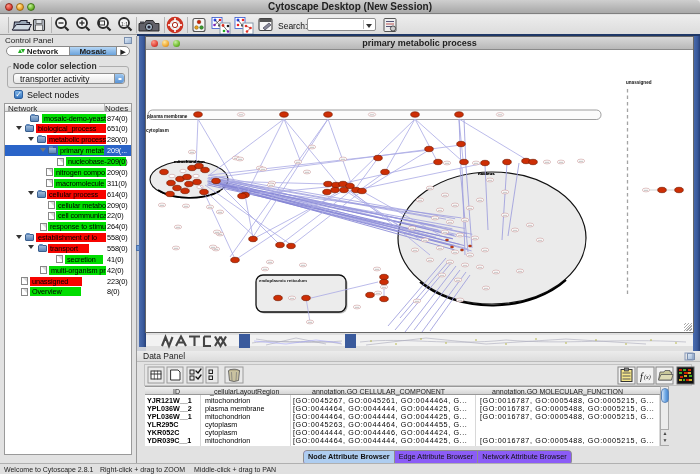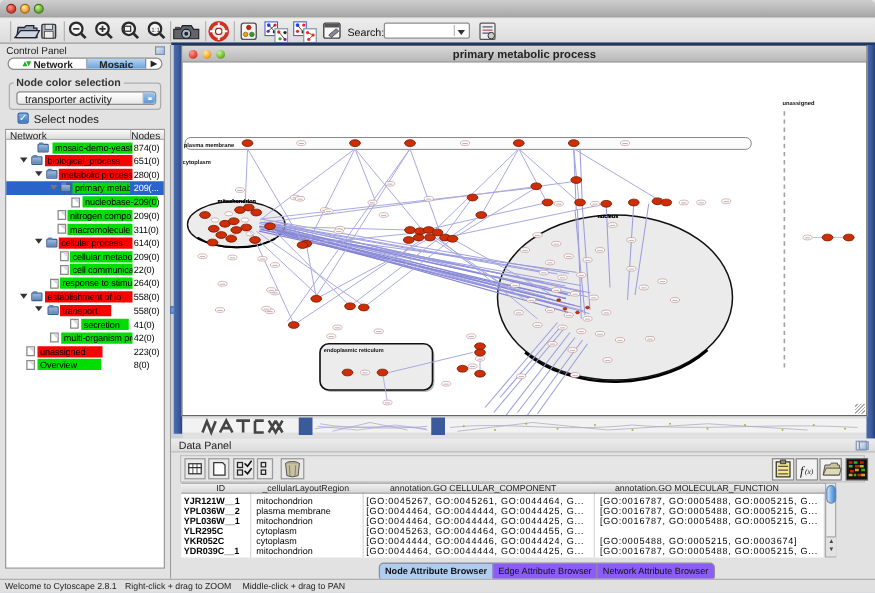--- a/index.html
+++ b/index.html
@@ -117,20 +117,21 @@
   font-size:7px; color:#222; }
 #status span { position:absolute; top:2px; }
 </style>
 </head>
 <body>
 
 <div class="abs" id="titlebar">
   <div class="light" style="left:5px; background:radial-gradient(circle at 35% 30%,#ff9a8a,#e04438 60%,#9c1f16); border:0.5px solid #8e2a1e;"></div>
   <div class="light" style="left:15.5px; background:radial-gradient(circle at 35% 30%,#ffe9a0,#f0a832 60%,#b5720e); border:0.5px solid #a06c14;"></div>
   <div class="light" style="left:26.5px; background:radial-gradient(circle at 35% 30%,#c8f0a0,#6fbb2e 60%,#3e7a12); border:0.5px solid #40761a;"></div>
+  <div class="t">Cytoscape Desktop (New Session)</div>
 </div>
 
 <div class="abs" id="toolbar">
   <div class="sep" style="left:8px"></div>
   <div class="sep" style="left:51px"></div>
   <div class="sep" style="left:136px"></div>
   <div class="sep" style="left:164px"></div>
   <div class="sep" style="left:187px"></div>
 <svg style="position:absolute;left:0;top:0" width="700" height="20">
 <defs>
@@ -941,21 +942,20 @@
       </div>
     <div class="drow" style="top:34px">
         <b>YLR295C</b>
         <span class="r">cytoplasm</span>
         <span class="g1">[GO:0045263, GO:0044464, GO:0044455, G...</span>
       </div>
     <div class="drow" style="top:42px">
         <b>YKR052C</b>
         <span class="r">cytoplasm</span>
         <span class="g1">[GO:0044444, GO:0044446, GO:0044424, G...</span>
-        <span class="g2">[GO:0005488, GO:0005215, GO:0003674]</span>
       </div>
     <div class="drow" style="top:50px">
         <b>YDR039C__1</b>
         <span class="r">mitochondrion</span>
         <span class="g1">[GO:0044464, GO:0044444, GO:0044425, G...</span>
         <span class="g2">[GO:0016787, GO:0005488, GO:0005215, G...</span>
       </div>
   </div>
   <div id="dp-scroll">
       <div class="thumb"></div>

